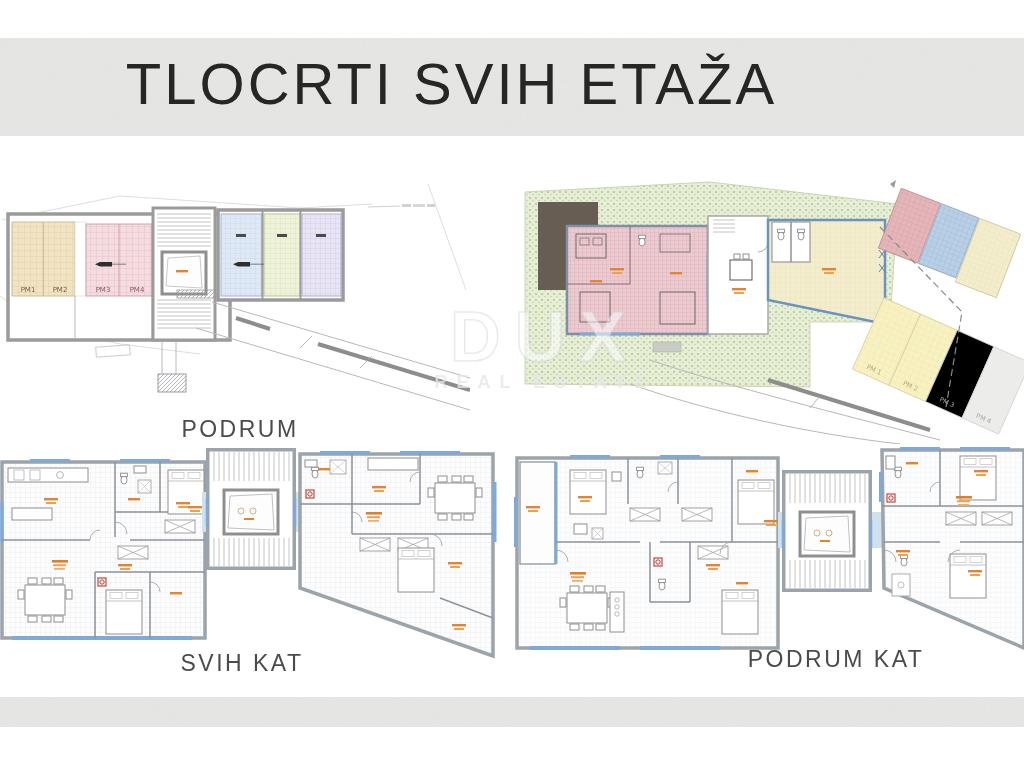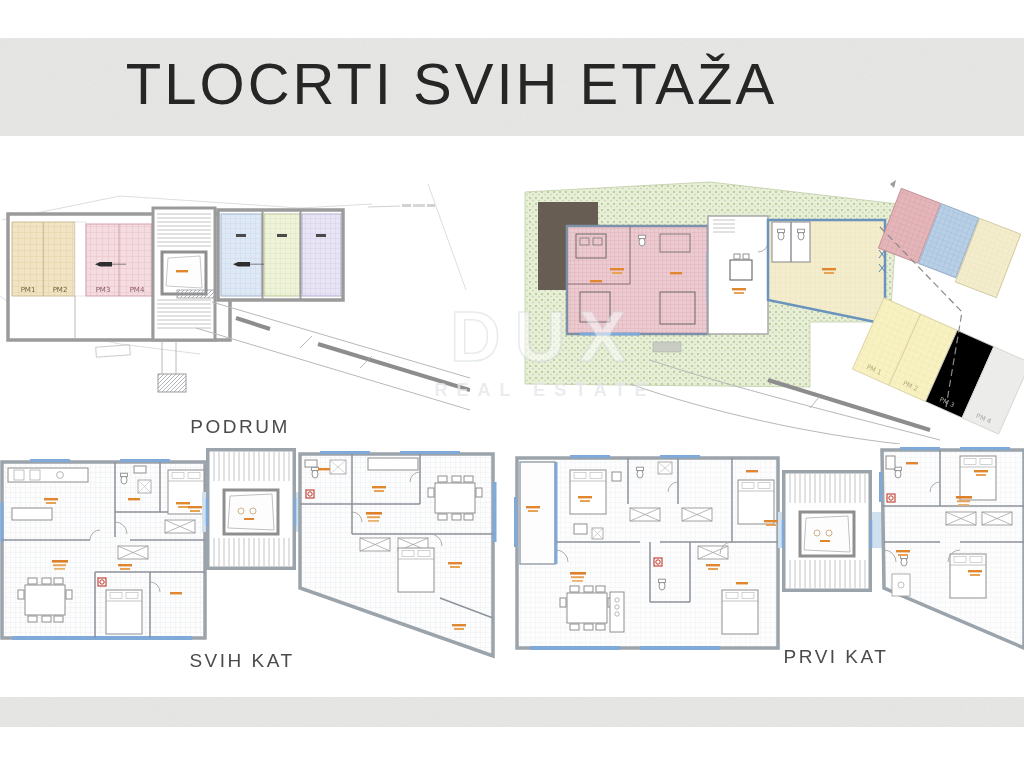--- a/index.html
+++ b/index.html
@@ -4,28 +4,28 @@
 <style>
   html,body{margin:0;padding:0;background:#ffffff;}
   .stage{position:relative;width:1024px;height:768px;background:#ffffff;overflow:hidden;
          font-family:"Liberation Sans",sans-serif;}
   .band{position:absolute;left:0;width:1024px;background:#e9e9e7;}
   .band-top{top:38px;height:98px;}
   .band-bottom{top:697px;height:30px;}
   .noise{position:absolute;left:0;top:0;}
   .title{position:absolute;top:50px;left:0;width:903px;text-align:center;
          font-size:58px;font-weight:300;letter-spacing:3px;color:#262626;z-index:3;}
-  .floor-label{position:absolute;transform:translateX(-50%);font-size:19px;font-weight:300;
+  .floor-label{position:absolute;transform:translateX(-50%);font-size:23px;font-weight:300;
          letter-spacing:2.5px;color:#4b4b4b;z-index:4;white-space:nowrap;}
   .plan{position:absolute;z-index:2;}
   .watermark{position:absolute;left:385px;top:302px;width:320px;text-align:center;z-index:5;
              pointer-events:none;}
   .wm-brand{font-size:70px;font-weight:bold;letter-spacing:14px;line-height:1;
             color:rgba(255,255,255,0.50);-webkit-text-stroke:1.5px rgba(205,210,214,0.45);}
-  .wm-tag{margin-top:8px;font-size:18px;font-weight:bold;letter-spacing:9px;
+  .wm-tag{margin-top:0;font-size:18px;font-weight:bold;letter-spacing:9px;
           color:rgba(228,231,233,0.78);}
   .wallmid{fill:none;stroke:#9b9b9b;stroke-width:2;}
   .wall2{fill:none;stroke:#8d939b;stroke-width:1.5;}
   .thin{fill:none;stroke:#a8a8a8;stroke-width:0.8;}
   .furn{fill:#ffffff;stroke:#8f8f8f;stroke-width:1;}
   .blue3{stroke:#7ea9d8;stroke-width:3;fill:none;}
   .blue4{stroke:#7ea9d8;stroke-width:4;fill:none;}
   .faint{stroke:#d9d9d9;stroke-width:0.9;fill:none;}
   .roadline{stroke:#b8b8b8;stroke-width:1;fill:none;}
   .roadthick{stroke:#8d8d8d;stroke-width:4;fill:none;}
@@ -437,20 +437,20 @@
       <circle cx="391" cy="143" r="3" fill="none" stroke="#a5a5a5" stroke-width="0.7"></circle>
       <use href="#bed" x="440" y="112"></use>
       <use href="#ol1" x="396" y="20"></use>
       <use href="#ol2" x="464" y="28"></use>
       <use href="#ol3" x="446" y="54"></use>
       <use href="#ol2" x="386" y="108"></use>
       <use href="#ol2" x="458" y="128"></use>
       <path class="arc" d="M430,40 a10,10 0 0 0 -10,10 M450,108 a12,12 0 0 0 -12,12 M374,108 a12,12 0 0 1 12,12"></path>
     </g>
   </svg>
-  <div class="floor-label" style="left:836px;top:646px">PRVI KAT</div>
+  <div class="floor-label" style="left:836px;top:646px">PODRUM KAT</div>
 
   <div class="watermark">
     <div class="wm-brand">DUX</div>
     <div class="wm-tag">REAL ESTATE</div>
   </div>
 
 </div>
 
 </body></html>

